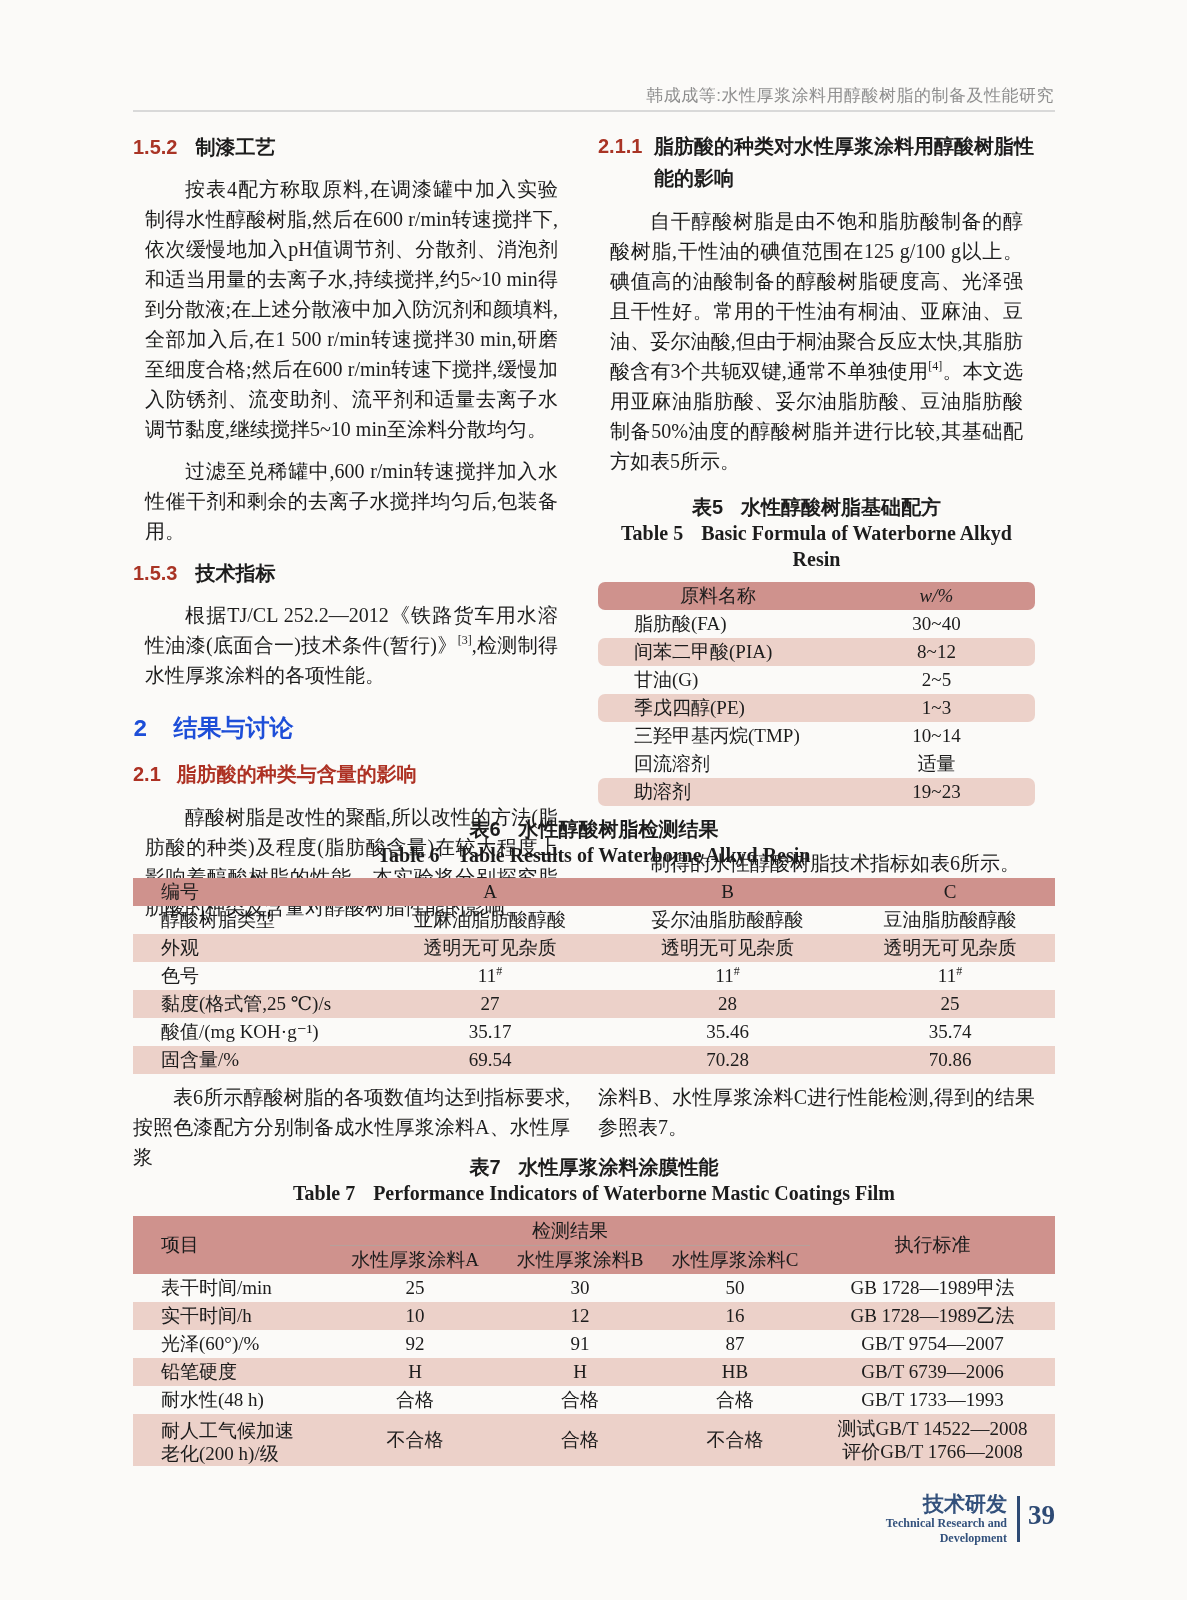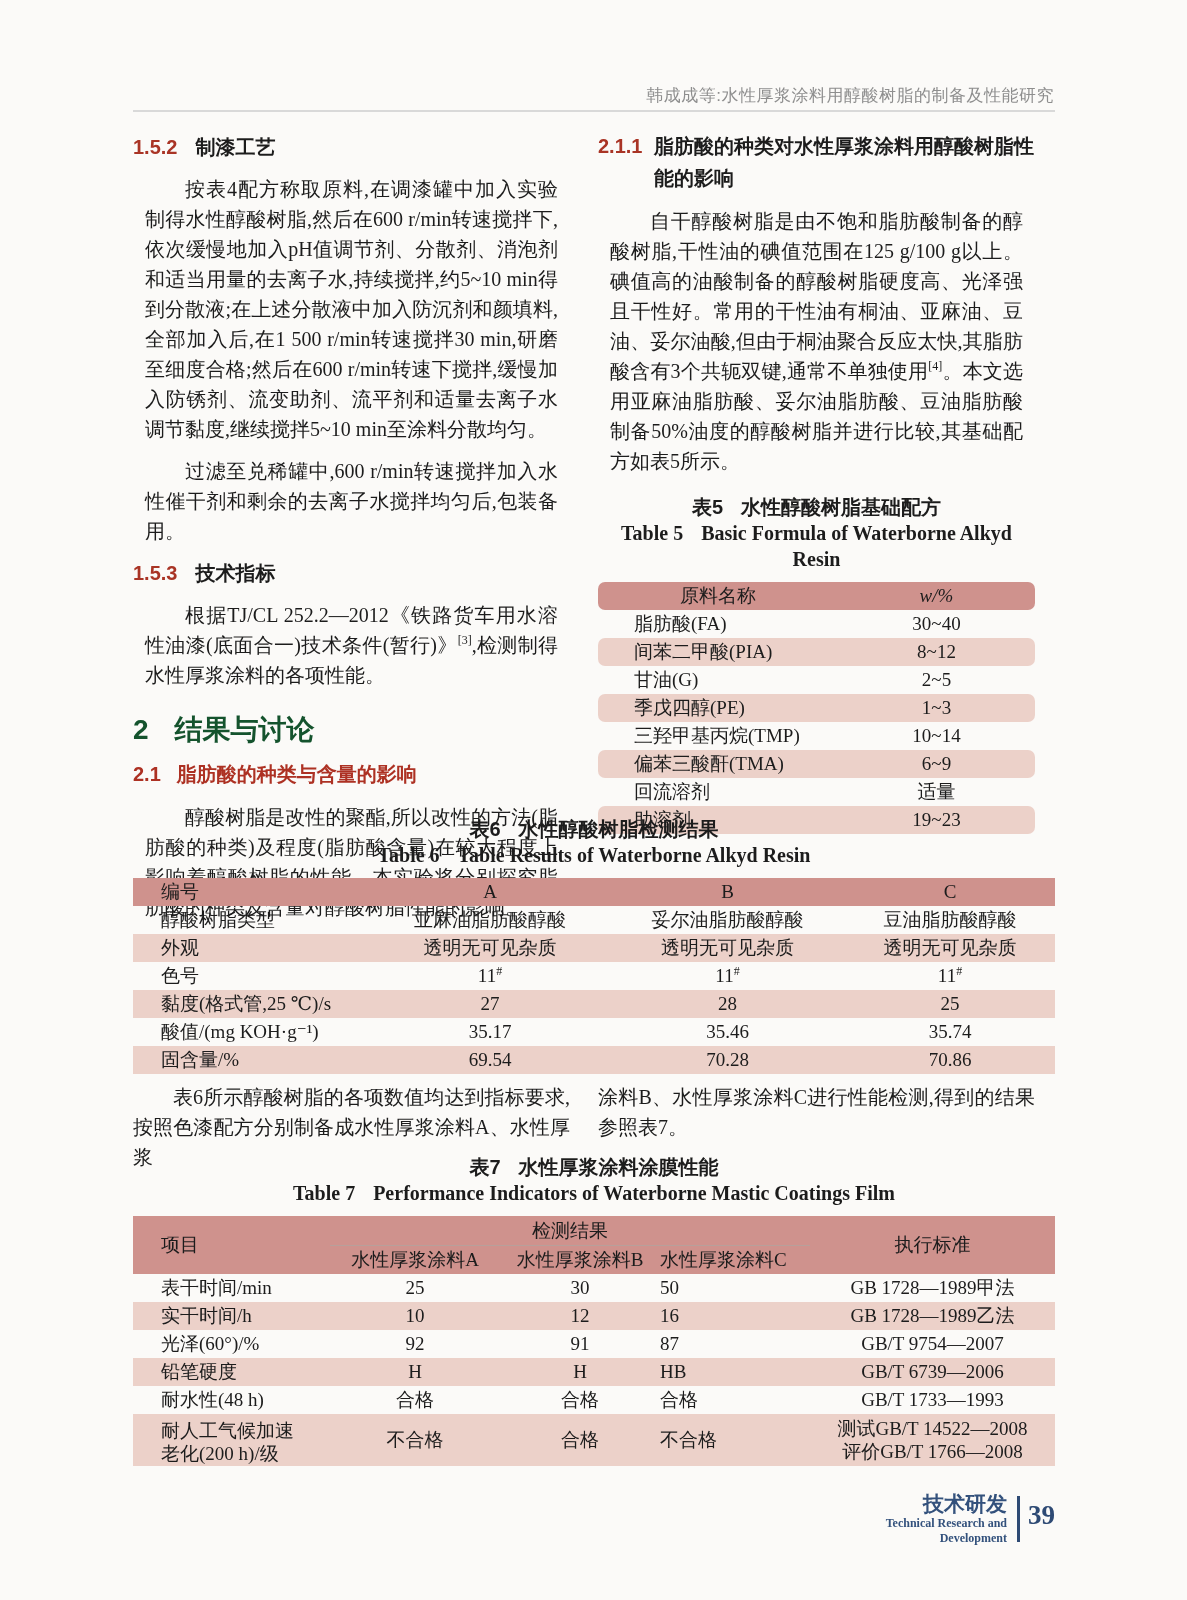--- a/index.html
+++ b/index.html
@@ -25,21 +25,21 @@
   
   .col{position:absolute;width:437px;font-size:20px;line-height:30px;text-align:justify;}
   .col-left{left:133px;top:128px;}
   .col-right{left:598px;top:128px;}
   p.body{margin:12px;text-indent:2em;}
   .cite-sup{font-size:12px;vertical-align:super;line-height:0;}
   
   .h-num{color:#a93425;font-weight:bold;font-family:"Liberation Sans","DejaVu Sans",sans-serif;}
   .h-small{margin:4px 0 4px 0;font-size:20px;line-height:30px;font-family:"Liberation Sans","DejaVu Sans",sans-serif;}
   .h-small .h-title{font-weight:bold;color:#1c1c1c;margin-left:18px;}
-  .h-main{margin:20px 0 8px 0;font-size:28px;line-height:40px;color:#14532d;font-weight:bold;font-family:Liberation Sans, sans-serif;}
+  .h-main{margin:20px 0 8px 0;font-size:24px;line-height:40px;color:#1d4ed8;font-weight:bold;font-family:Liberation Mono, monospace;}
   .h-main .h-title{margin-left:26px;}
   .h-sub{margin:2px 0 6px 0;font-size:20px;line-height:32px;color:#ad3123;font-weight:bold;font-family:"Liberation Sans","DejaVu Sans",sans-serif;}
   .h-sub .h-title{margin-left:16px;}
   .h-hang{position:relative;padding-left:56px;margin:2px 0 4px 0;font-size:20px;line-height:32px;
     font-family:"Liberation Sans","DejaVu Sans",sans-serif;font-weight:bold;text-align:left;}
   .h-hang .h-num{position:absolute;left:0;top:0;}
   
   .tbl-caption{ text-align:center;font-family:"Liberation Sans","DejaVu Sans",sans-serif;
     font-weight:bold;font-size:20px;line-height:26px;margin:0;}
   .tbl-caption-en{text-align:center;font-family:"Liberation Serif","DejaVu Serif",serif;
@@ -68,21 +68,21 @@
   sup.hash{font-size:12px;vertical-align:super;line-height:0;}
   
   .bridge-left{position:absolute;left:133px;top:1082px;width:437px;font-size:20px;line-height:30px;text-align:justify;}
   .bridge-right{position:absolute;left:598px;top:1082px;width:437px;font-size:20px;line-height:30px;text-align:justify;}
   
   .table7-block{position:absolute;left:133px;top:1154px;width:922px;}
   .table7{width:922px;font-size:19px;}
   .t7-c1{width:197px;padding-left:28px;}
   .t7-c2{width:170px;text-align:center;}
   .t7-c3{width:160px;text-align:center;}
-  .t7-c4{width:150px;}
+  .t7-c4{width:150px;text-align:center;}
   .t7-c5{width:245px;text-align:center;}
   .t7-header{display:flex;background:#cf928d;height:58px;align-items:stretch;}
   .t7-header .t7-c1{display:flex;align-items:center;}
   .t7-header .t7-c5{display:flex;align-items:center;justify-content:center;padding-left:0;}
   .t7-mid{width:480px;display:flex;flex-direction:column;}
   .t7-mid .group-label{height:29px;line-height:29px;text-align:center;border-bottom:1px solid #b7a09b;}
   .t7-mid .sub-row{display:flex;height:28px;align-items:center;}
   .table7 .trow{height:28px;}
   .table7 .trow.tall{height:52px;}
   .two-line{line-height:23px;}
@@ -148,24 +148,20 @@
           <div class="tcell t5-c1">甘油(G)</div>
           <div class="tcell t5-c2">2~5</div>
         </div>
         <div class="trow alt">
           <div class="tcell t5-c1">季戊四醇(PE)</div>
           <div class="tcell t5-c2">1~3</div>
         </div>
         <div class="trow">
           <div class="tcell t5-c1">三羟甲基丙烷(TMP)</div>
           <div class="tcell t5-c2">10~14</div>
-        </div>
-        <div class="trow alt">
-          <div class="tcell t5-c1">偏苯三酸酐(TMA)</div>
-          <div class="tcell t5-c2">6~9</div>
         </div>
         <div class="trow">
           <div class="tcell t5-c1">回流溶剂</div>
           <div class="tcell t5-c2">适量</div>
         </div>
         <div class="trow alt">
           <div class="tcell t5-c1">助溶剂</div>
           <div class="tcell t5-c2">19~23</div>
         </div>
       </div>

